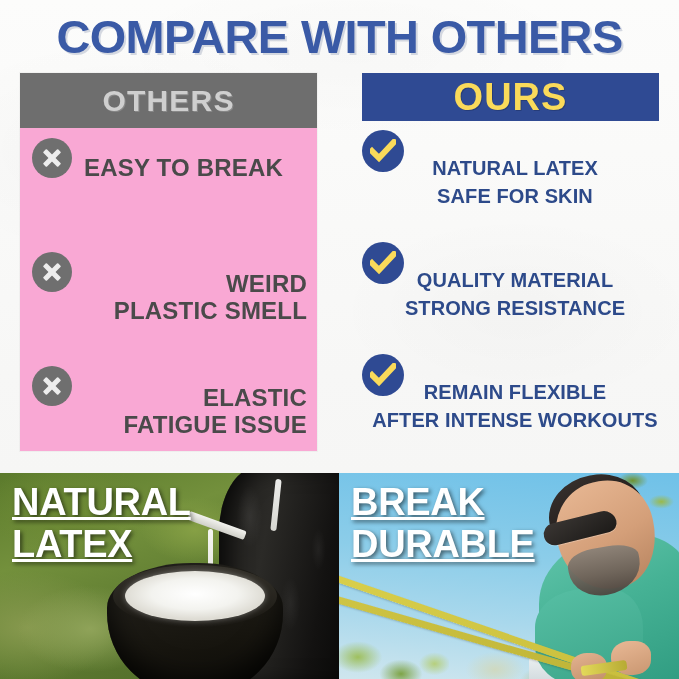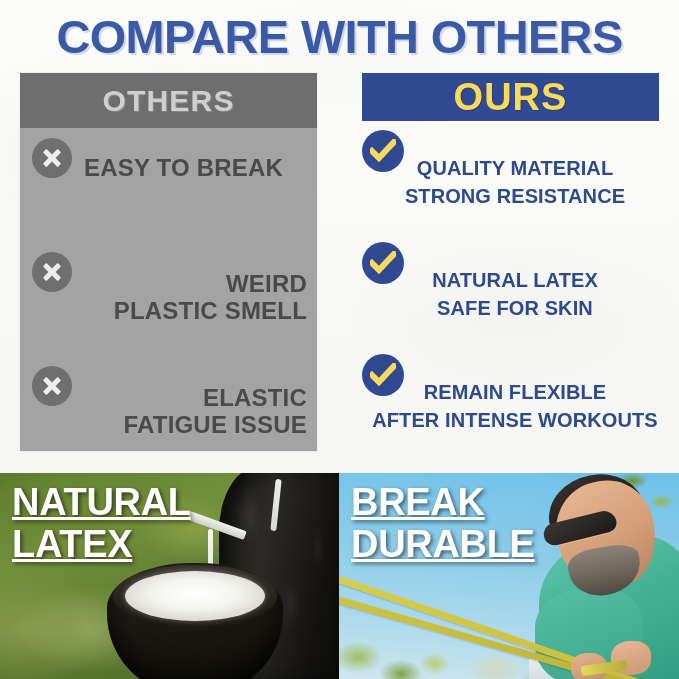--- a/index.html
+++ b/index.html
@@ -35,21 +35,21 @@
     white-space:nowrap;
     transform:scaleX(1.02);
   }
 
   
   .compare{position:absolute;left:0;top:66px;width:679px;height:408px;}
 
   
   .panel-left{
     position:absolute;left:20px;top:7px;width:297px;height:378px;
-    background:#a3a3a3;
+    background:#f9a8d4;
     box-shadow:0 0 0 1px rgba(0,0,0,.03);
   }
   .head-others{
     position:absolute;left:0;top:0;width:297px;height:55px;
     background:#6e6e6e;
     display:flex;align-items:center;justify-content:center;
   }
   .head-others span{
     color:#cfcfcf;font-size:30px;font-weight:800;letter-spacing:1.2px;
     text-shadow:1px 1px 0 rgba(255,255,255,.18);
@@ -258,34 +258,34 @@
       </div>
       <div class="right-rows">
 
         <div class="row-c">
           <span class="icon-c">
             <svg width="26" height="24" viewBox="0 0 26 24">
                 <path d="M2 12 L9 19 L24 3" fill="none" stroke="#fada5a" stroke-width="6" stroke-linecap="square" stroke-linejoin="miter"></path>
               </svg>
           </span>
           <div class="txt">
-            <span class="l1">QUALITY MATERIAL</span>
-            <span class="l2">STRONG RESISTANCE</span>
+            <span class="l1">NATURAL LATEX</span>
+            <span class="l2">SAFE FOR SKIN</span>
           </div>
         </div>
 
         <div class="row-c">
           <span class="icon-c">
             <svg width="26" height="24" viewBox="0 0 26 24">
                 <path d="M2 12 L9 19 L24 3" fill="none" stroke="#fada5a" stroke-width="6" stroke-linecap="square" stroke-linejoin="miter"></path>
               </svg>
           </span>
           <div class="txt">
-            <span class="l1">NATURAL LATEX</span>
-            <span class="l2">SAFE FOR SKIN</span>
+            <span class="l1">QUALITY MATERIAL</span>
+            <span class="l2">STRONG RESISTANCE</span>
           </div>
         </div>
 
         <div class="row-c">
           <span class="icon-c">
             <svg width="26" height="24" viewBox="0 0 26 24">
                 <path d="M2 12 L9 19 L24 3" fill="none" stroke="#fada5a" stroke-width="6" stroke-linecap="square" stroke-linejoin="miter"></path>
               </svg>
           </span>
           <div class="txt">

